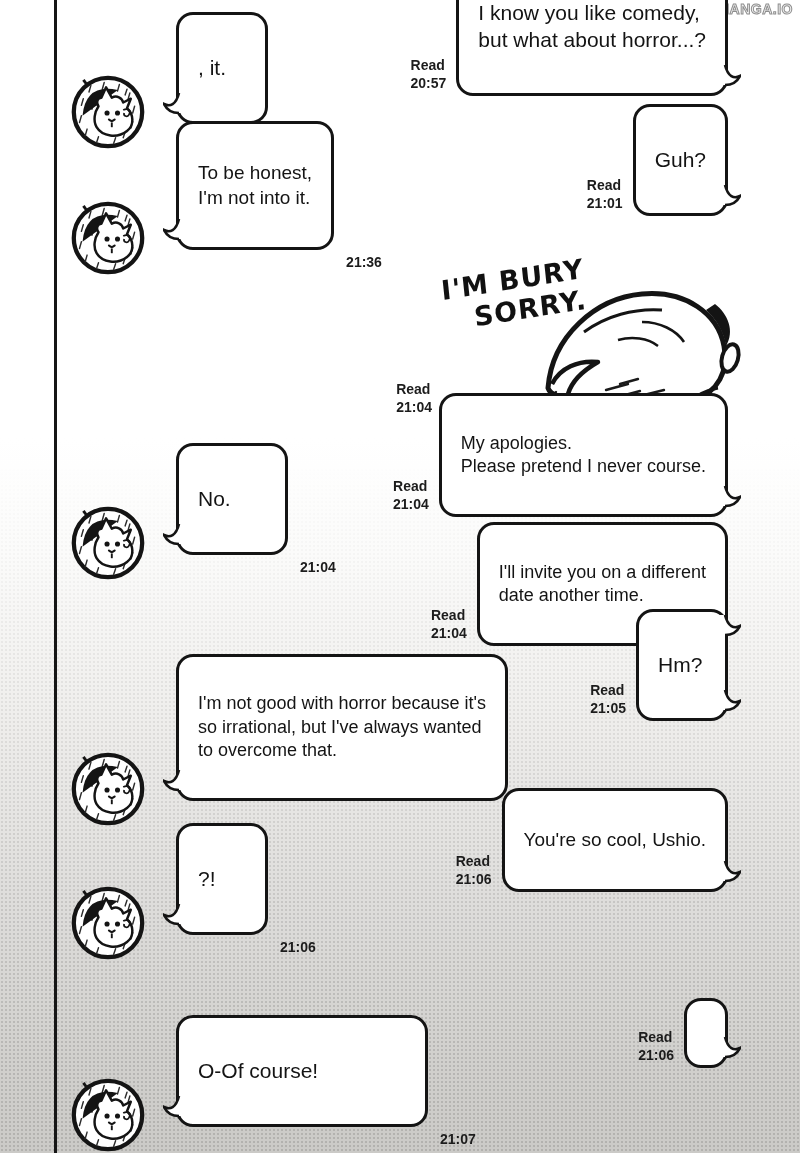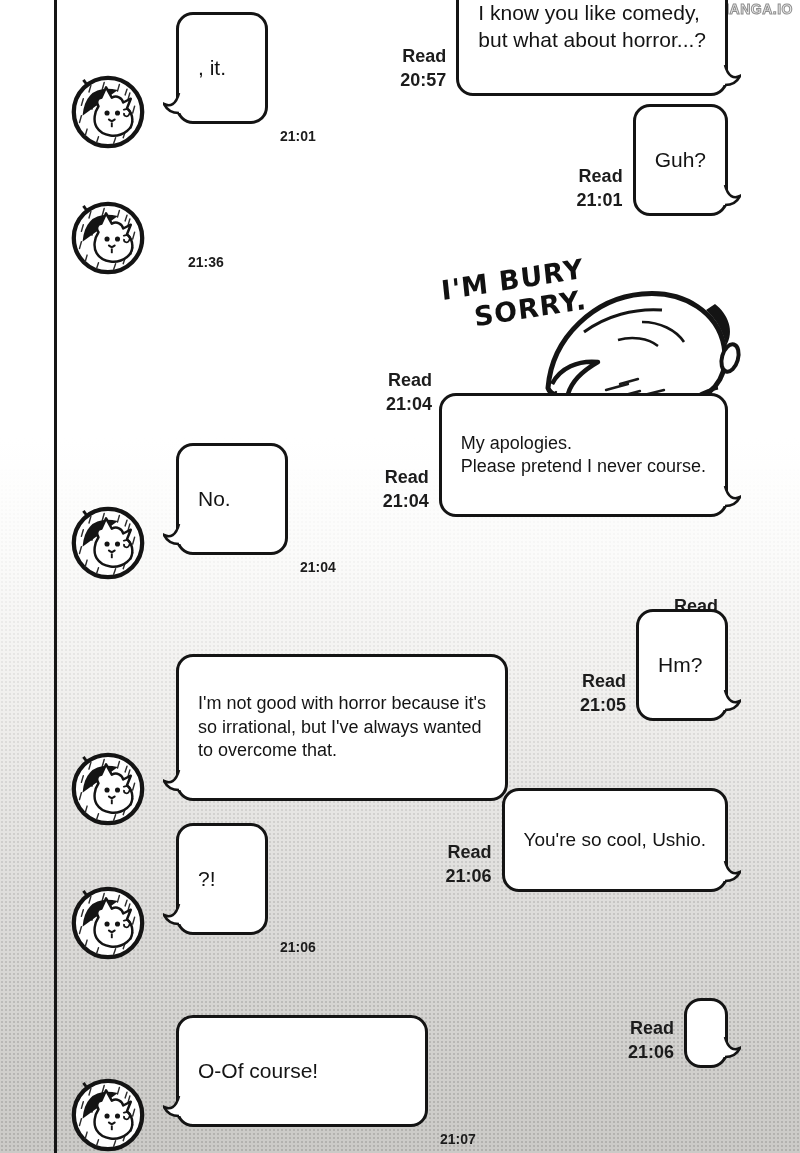--- a/index.html
+++ b/index.html
@@ -25,21 +25,21 @@
   .msg.right{right:72px;flex-direction:row;}
   .msg.left{left:70px;}
   .bubble{
     position:relative;background:#fff;border:3px solid #141414;border-radius:17px;
     padding:12px 19px;line-height:1.3;white-space:pre-line;box-sizing:border-box;
   }
   .left .bubble{margin-bottom:26px;}
   .t21{font-size:21px;} .t19{font-size:19px;} .t18{font-size:18px;} .t16{font-size:15.5px;}
   .mw92{min-width:92px;} .mw112{min-width:112px;} .mw252{min-width:252px;}
   .meta{
-    font-size:18px;font-weight:700;line-height:1.3;text-align:right;color:#1c1c1c;
+    font-size:14px;font-weight:700;line-height:1.3;color:#1c1c1c;
     margin-right:10px;margin-bottom:4px;display:flex;flex-direction:column;white-space:nowrap;
   }
   .time-left{font-size:14px;font-weight:700;color:#1c1c1c;margin-left:12px;margin-bottom:6px;white-space:nowrap;}
   .avatar{width:76px;height:76px;margin-right:30px;flex:none;}
   .tail{position:absolute;width:26px;height:22px;z-index:2;}
   .tail-r{right:-16px;bottom:6px;}
   .tail-l{left:-16px;bottom:6px;}
   
   .sticker-canvas{position:relative;width:300px;height:158px;}
   .sticker-text{
@@ -182,20 +182,27 @@
       <svg class="tail tail-r" viewBox="0 0 26 22">
           <use href="#tailR"></use>
         </svg>
     </div>
   </div>
 
   <div class="msg left" style="bottom:877px">
     <svg class="avatar" viewBox="0 0 80 80">
         <use href="#avatarG"></use>
       </svg>
+    <div class="bubble t19">
+      <span>To be honest,
+I'm not into it.</span>
+      <svg class="tail tail-l" viewBox="0 0 26 22">
+          <use href="#tailL"></use>
+        </svg>
+    </div>
     <span class="time-left">21:36</span>
   </div>
 
   <div class="msg right" style="bottom:733px;right:58px">
     <div class="meta">
       <span>Read</span>
       <span>21:04</span>
     </div>
     <div class="sticker-canvas">
       <div class="sticker-text">
@@ -233,20 +240,27 @@
         </svg>
     </div>
     <span class="time-left">21:04</span>
   </div>
 
   <div class="msg right" style="bottom:507px">
     <div class="meta">
       <span>Read</span>
       <span>21:04</span>
     </div>
+    <div class="bubble t18">
+      <span>I'll invite you on a different
+date another time.</span>
+      <svg class="tail tail-r" viewBox="0 0 26 22">
+          <use href="#tailR"></use>
+        </svg>
+    </div>
   </div>
 
   <div class="msg right" style="bottom:432px">
     <div class="meta">
       <span>Read</span>
       <span>21:05</span>
     </div>
     <div class="bubble t21 mw92">
       <span>Hm?</span>
       <svg class="tail tail-r" viewBox="0 0 26 22">

